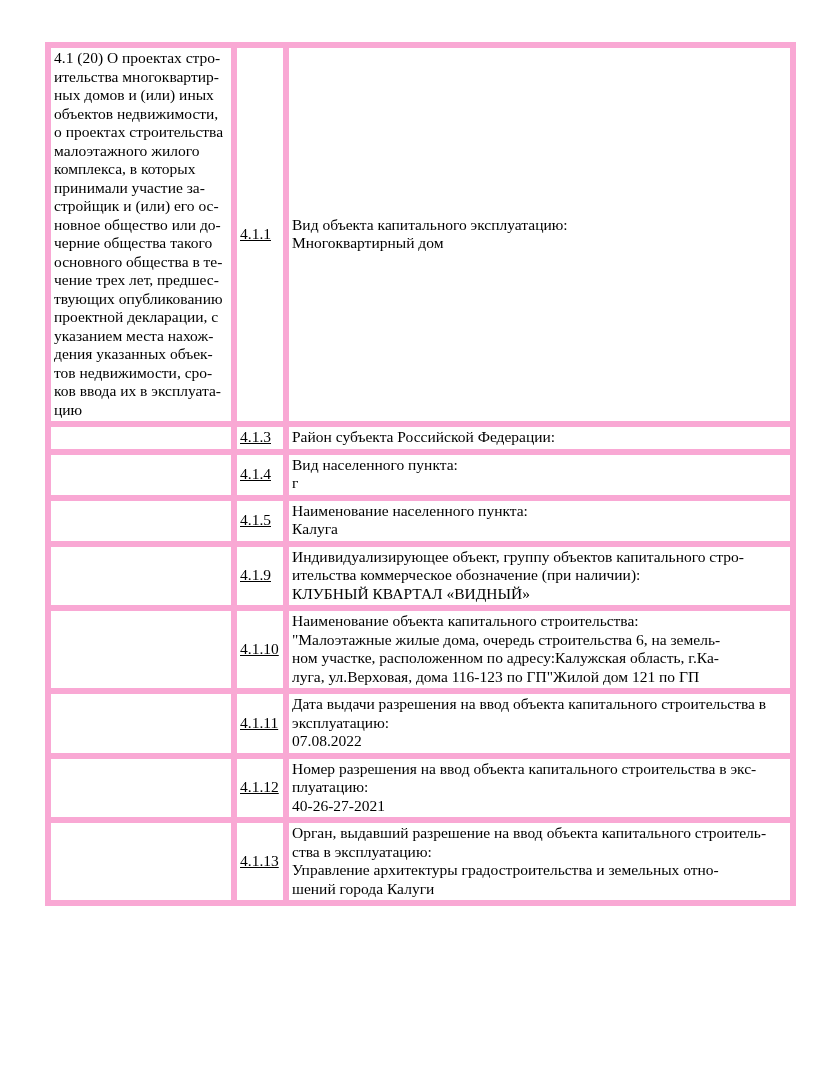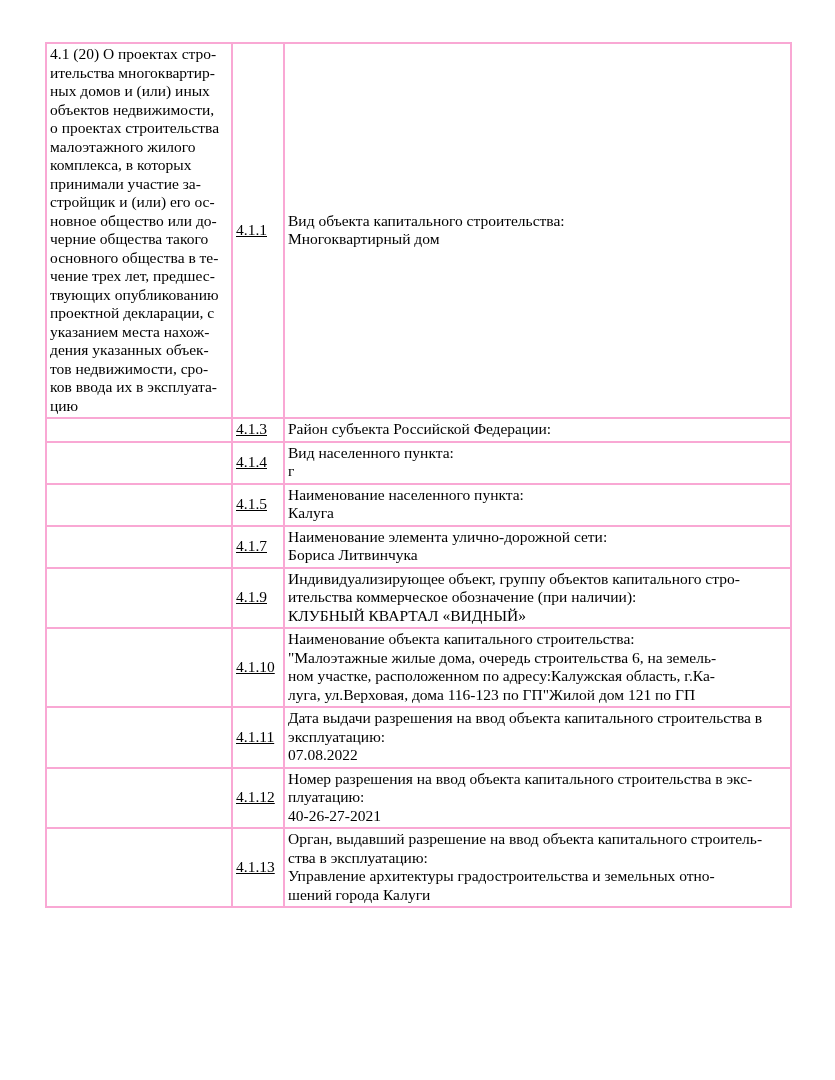--- a/index.html
+++ b/index.html
@@ -18,21 +18,21 @@
   }
   table.decl {
     border-collapse: collapse;
     table-layout: fixed;
     width: 745px;
   }
   col.c-desc { width: 186px; }
   col.c-code { width: 52px; }
   col.c-content { width: 507px; }
   td {
-    border: 2px solid #f9a8d4;
+    border: 6px solid #f9a8d4;
     padding: 1px 4px 2px 3px;
     font-size: 15.5px;
     line-height: 18.5px;
     vertical-align: middle;
     overflow: hidden;
   }
   td.desc-cell {
     vertical-align: top;
     white-space: pre-line;
   }
@@ -85,21 +85,21 @@
 чение трех лет, предшес-
 твующих опубликованию
 проектной декларации, с
 указанием места нахож-
 дения указанных объек-
 тов недвижимости, сро-
 ков ввода их в эксплуата-
 цию</td>
         <td class="code-cell">4.1.1</td>
         <td class="content-cell">
-          <div class="field-label">Вид объекта капитального строительства:</div>
+          <div class="field-label">Вид объекта капитального эксплуатацию:</div>
           <div class="value-line"><span class="prefix"></span><span class="value">Многоквартирный дом</span></div>
         </td>
       </tr>
 
 
       <tr>
         <td class="desc-cell"></td>
         <td class="code-cell">4.1.3</td>
         <td class="content-cell">
           <div class="field-label">Район субъекта Российской Федерации:</div>
@@ -119,28 +119,20 @@
       <tr>
         <td class="desc-cell"></td>
         <td class="code-cell">4.1.5</td>
         <td class="content-cell">
           <div class="field-label">Наименование населенного пункта:</div>
           <div class="value-line"><span class="prefix"></span><span class="value">Калуга</span></div>
         </td>
       </tr>
 
 
-      <tr>
-        <td class="desc-cell"></td>
-        <td class="code-cell">4.1.7</td>
-        <td class="content-cell">
-          <div class="field-label">Наименование элемента улично-дорожной сети:</div>
-          <div class="value-line"><span class="prefix"></span><span class="value">Бориса Литвинчука</span></div>
-        </td>
-      </tr>
 
 
       <tr>
         <td class="desc-cell"></td>
         <td class="code-cell">4.1.9</td>
         <td class="content-cell">
           <div class="field-label">Индивидуализирующее объект, группу объектов капитального стро-
 ительства коммерческое обозначение (при наличии):</div>
           <div class="value-line"><span class="prefix"></span><span class="value">КЛУБНЫЙ КВАРТАЛ «ВИДНЫЙ»</span></div>
         </td>

